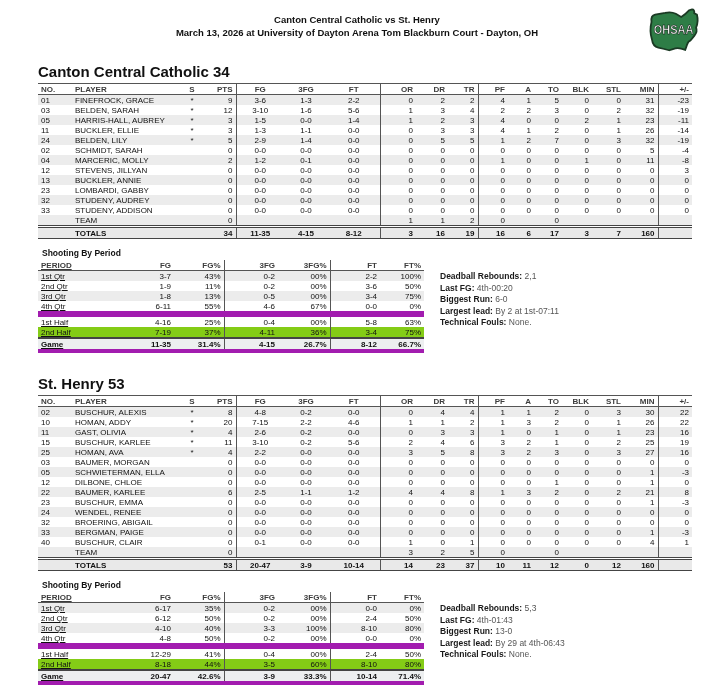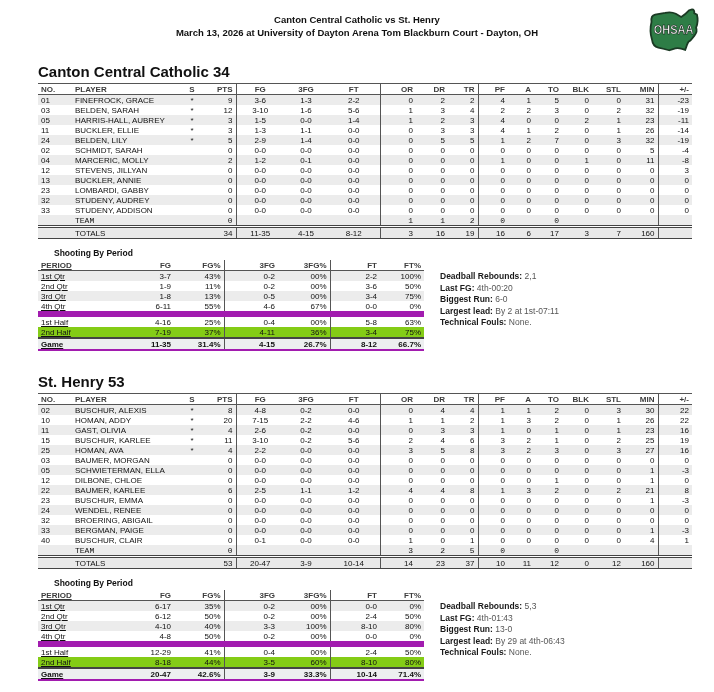--- a/index.html
+++ b/index.html
@@ -27,36 +27,36 @@
   .box { width:654px; }
   .box thead td { font-weight:bold; color:#3c3c3c; border-top:1px solid #555; border-bottom:1px solid #555; }
   .box td:nth-child(1) { text-align:left; }
   .box td:nth-child(2) { text-align:left; }
   .box td:nth-child(3) { text-align:center; }
   .box td:nth-child(4) { text-align:right; }
   .box td:nth-child(5), .box td:nth-child(6), .box td:nth-child(7) { text-align:center; }
   .box td:nth-child(n+8) { text-align:right; }
   .box td:nth-child(5), .box td:nth-child(8), .box td:nth-child(11), .box td:nth-child(17) { border-left:1px solid #555; }
   .box tbody.players tr:nth-child(odd) { background:#ececec; }
-  .box tbody.teamrow tr { background:#ececec;font-family:Liberation Mono, monospace; }
-  .box tbody.totals tr { background:#e9e9e9; font-weight:normal; }
+  .box tbody.teamrow tr { background:#ececec; }
+  .box tbody.totals tr { background:#e9e9e9; font-weight:bold; }
   .box tbody.totals td { border-top:3px double #444; border-bottom:1px solid #444; }
 
   
-  .shoot-label { font-size:8.5px; font-weight:bold; margin:9px 0 2px 16px; }
+  .shoot-label { font-size:8.5px; font-weight:bold; margin:9px 0 2px 4px; }
   .shoot { width:386px; }
   .shoot thead td { font-weight:bold; color:#3c3c3c; border-bottom:1px solid #555; }
   .shoot td:nth-child(1) { text-align:left;text-decoration:underline; }
   .shoot td:nth-child(n+2) { text-align:right; }
   .shoot td:nth-child(4), .shoot td:nth-child(6) { border-left:1px solid #555; }
   .shoot tbody.quarters tr:nth-child(odd) { background:#ececec; }
   .shoot tbody.halves tr:first-child td { border-top:6px solid #a21caf; }
   .shoot tbody.halves tr:nth-child(2) { background:#84cc16; }
   .shoot tbody.game tr { background:#edeff0; font-weight:bold; }
-  .shoot tbody.game td { border-top:2px solid #444; border-bottom:2px solid #a21caf; }
+  .shoot tbody.game td { border-top:2px solid #444; border-bottom:4px solid #a21caf; }
 
   
   .flexrow { display:flex; align-items:flex-start; }
   .notes { margin-left:16px; margin-top:11px; font-size:8.5px; line-height:11.6px; color:#555; }
   .notes .nl { font-weight:bold; color:#1a1a1a; }
 </style>
 </head>
 <body>
 
 <div class="page">

